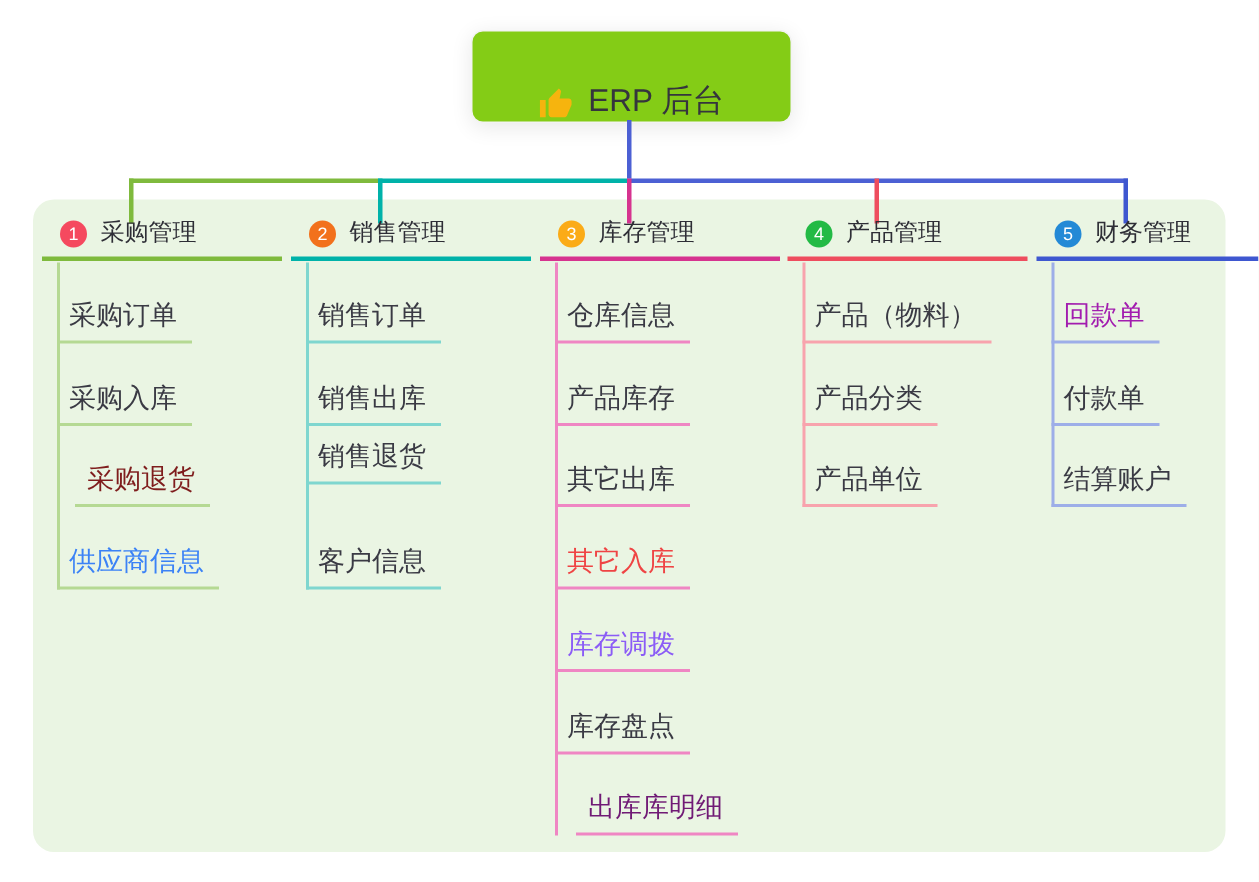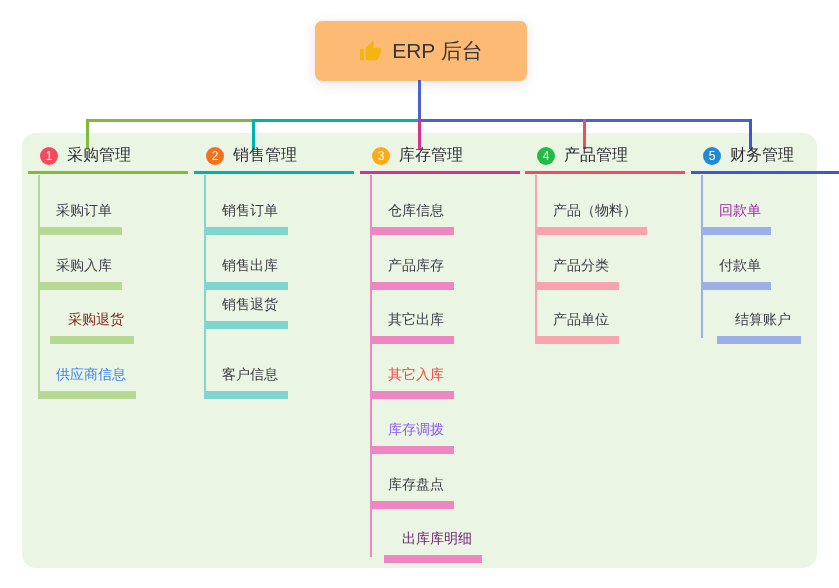--- a/index.html
+++ b/index.html
@@ -1,30 +1,30 @@
 <!DOCTYPE html>
 <html><head>
 <meta charset="utf-8">
 <style>
   html,body{margin:0;padding:0;background:#ffffff;}
   body{font-family:"Liberation Sans","DejaVu Sans",sans-serif;}
   #canvas{position:relative;width:839px;height:588px;overflow:hidden;background:#ffffff;}
   .panel{position:absolute;left:22px;top:133px;width:795px;height:435px;border-radius:14px;}
-  .root-card{position:absolute;left:314px;top:20px;width:212px;height:60px;background:#fdba74;
+  .root-card{position:absolute;left:314px;top:20px;width:212px;height:60px;background:#84cc16;
     border:1px solid #f3f3f3;border-radius:8px;box-shadow:0 3px 14px rgba(0,0,0,0.09);
-    display:flex;align-items:center;justify-content:center;font-size:21px;color:#35353d;}
+    display:flex;align-items:flex-end;justify-content:center;font-size:21px;color:#35353d;}
   .root-card .ticon{display:inline-block;margin-right:10px;line-height:0;}
   .hline,.vline{position:absolute;}
   .branch-title{position:absolute;top:143px;width:160px;box-sizing:border-box;
     padding:2px 0 5px 12px;border-bottom:3px solid #000;font-size:16px;color:#2e2e36;
     display:flex;align-items:center;white-space:nowrap;}
   .badge{display:inline-flex;width:18px;height:18px;border-radius:50%;margin-right:9px;
     color:#fff;font-size:12px;align-items:center;justify-content:center;flex:0 0 18px;}
-  .child{position:absolute;white-space:nowrap;font-size:14px;line-height:20px;color:#3a3a44;
-    padding:0 10px 7px 18px;border-bottom:8px solid #22c55e;}
+  .child{position:absolute;white-space:nowrap;font-size:18px;line-height:20px;color:#3a3a44;
+    padding:0 10px 7px 8px;border-bottom:2px solid #22c55e;}
 </style>
 </head>
 <body>
 
 <div id="canvas">
   <div class="panel" id="panel" style="background: rgb(234, 245, 227);"></div>
 
   <div class="root-card">
     <span class="ticon">
       <svg width="23" height="23" viewBox="0 0 24 24" id="thumb-svg" style="fill: rgb(246, 180, 14);">
@@ -84,15 +84,15 @@
       <div class="child" style="left: 535px; top: 200px; border-bottom-color: rgb(248, 163, 173); color: rgb(58, 58, 68);">产品（物料）</div>
       <div class="child" style="left: 535px; top: 255px; border-bottom-color: rgb(248, 163, 173); color: rgb(58, 58, 68);">产品分类</div>
       <div class="child" style="left: 535px; top: 309px; border-bottom-color: rgb(248, 163, 173); color: rgb(58, 58, 68);">产品单位</div>
       <div class="branch-title" style="left: 691px; border-bottom-color: rgb(62, 87, 208); color: rgb(46, 46, 54);">
         <span class="badge" style="background: rgb(35, 137, 214);">5</span>
         <span>财务管理</span>
       </div>
       <div class="vline" style="left: 701px; top: 175px; width: 2px; height: 163px; background: rgb(157, 174, 232);"></div>
       <div class="child" style="left: 701px; top: 200px; border-bottom-color: rgb(157, 174, 232); color: #a21caf;">回款单</div>
       <div class="child" style="left: 701px; top: 255px; border-bottom-color: rgb(157, 174, 232); color: rgb(58, 58, 68);">付款单</div>
-      <div class="child" style="left: 701px; top: 309px; border-bottom-color: rgb(157, 174, 232); color: rgb(58, 58, 68); margin-left: 16px;">结算账户</div>
+      <div class="child" style="left: 701px; top: 309px; border-bottom-color: rgb(157, 174, 232); color: rgb(58, 58, 68);">结算账户</div>
     </div>
 </div>
 
 </body></html>

